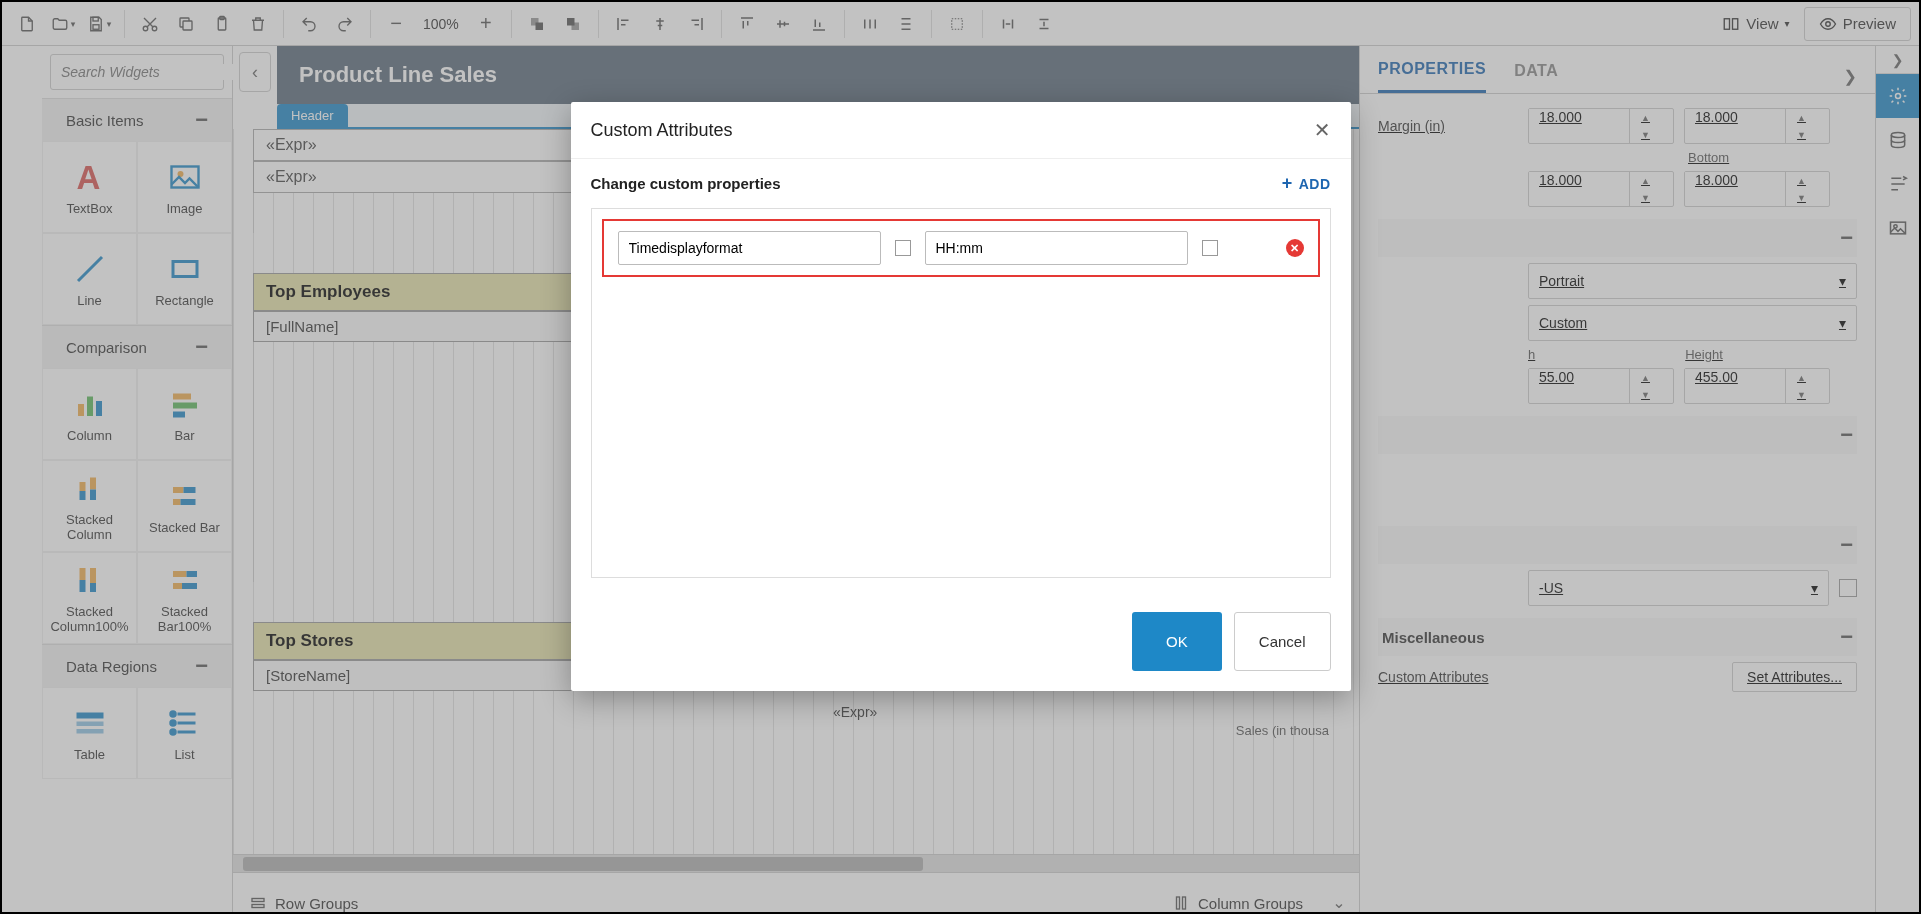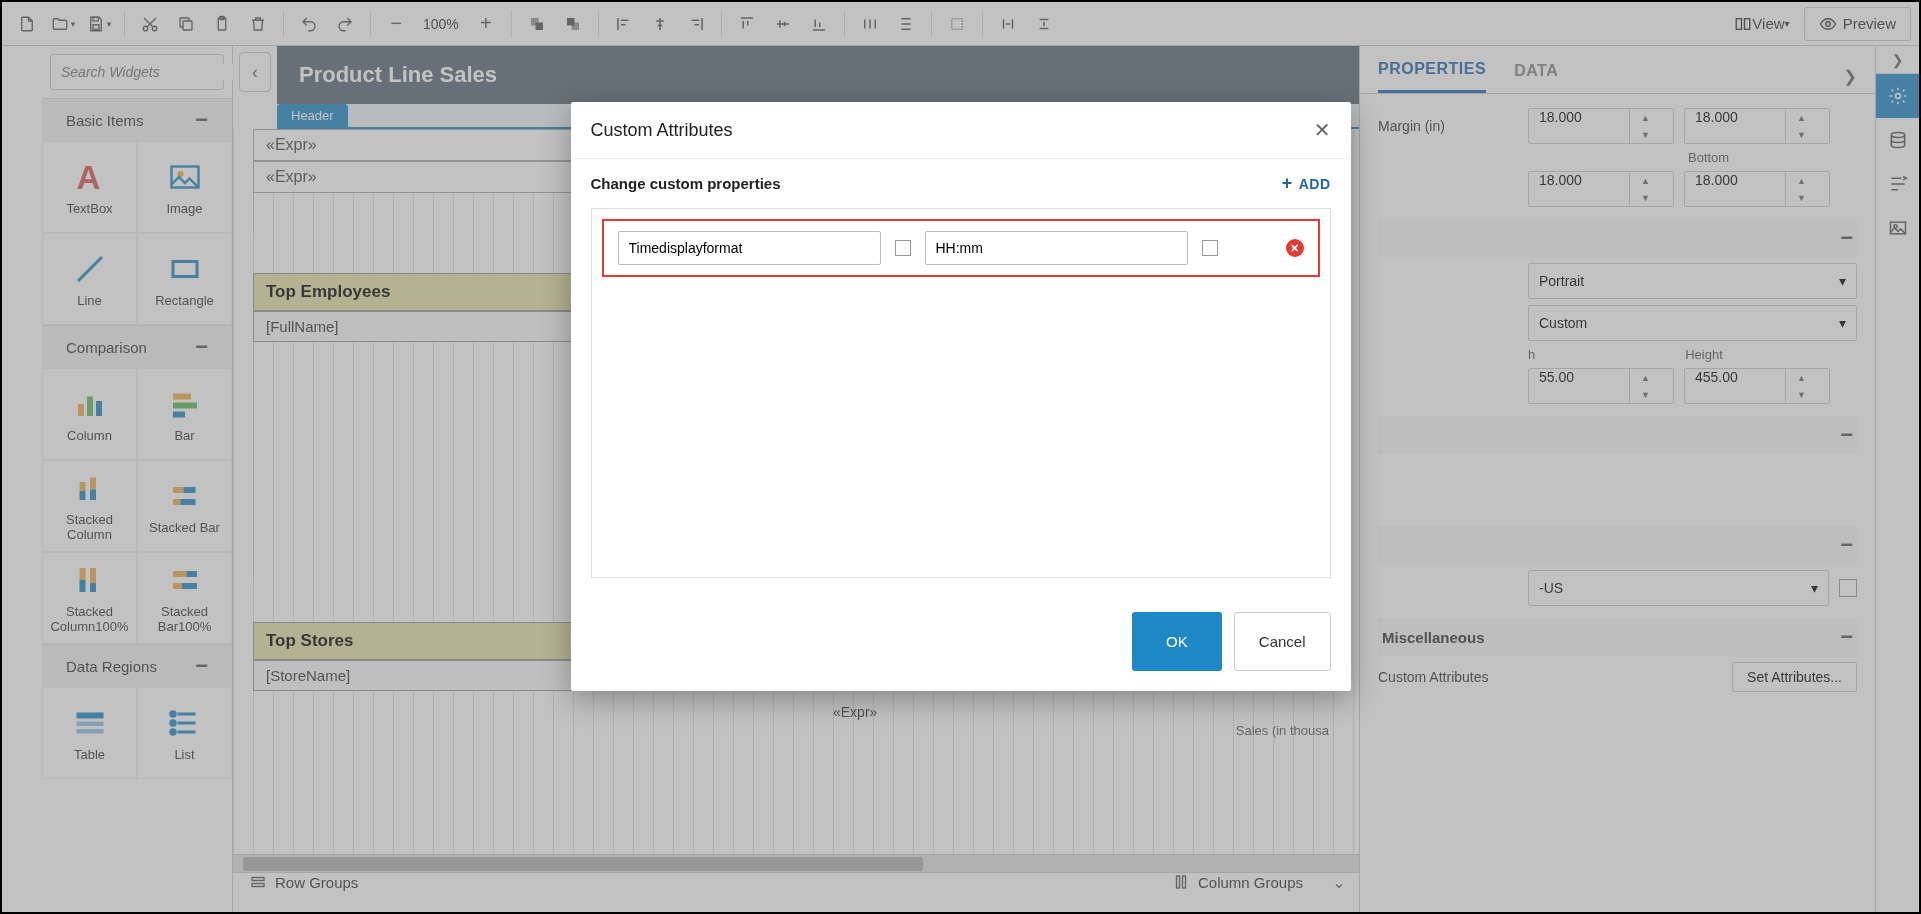--- a/index.html
+++ b/index.html
@@ -4,21 +4,21 @@
 <style>
 * { box-sizing: border-box; margin: 0; padding: 0; font-family: "Segoe UI", Arial, sans-serif; }
 body { width: 1921px; height: 914px; overflow: hidden; background: #fff; position: relative; border: 2px solid #000; }
 
 
 .toolbar { height: 44px; background: #fff; border-bottom: 1px solid #ccc; display: flex; align-items: center; padding: 0 8px; gap: 2px; }
 .tb-btn { width: 34px; height: 34px; display: flex; align-items: center; justify-content: center; color: #555; cursor: pointer; border-radius: 3px; }
 .tb-btn svg { width: 18px; height: 18px; }
 .tb-sep { width: 1px; height: 28px; background: #ddd; margin: 0 6px; }
 .zoom-label { font-size: 14px; color: #333; padding: 0 8px; }
-.view-btn { display: flex; align-items: center; padding: 0 12px; height: 34px; font-size: 15px; color: #333; cursor: pointer; }
+.view-btn { display: flex; align-items: center; gap: 6px; padding: 0 12px; height: 34px; font-size: 15px; color: #333; cursor: pointer; }
 .preview-btn { display: flex; align-items: center; gap: 6px; padding: 0 14px; height: 34px; border: 1px solid #ccc; border-radius: 3px; font-size: 15px; color: #333; cursor: pointer; }
 .spacer { flex: 1; }
 
 
 .main { display: flex; height: calc(914px - 48px); margin-left: 40px; }
 
 
 .sidebar { width: 191px; border-right: 1px solid #ccc; display: flex; flex-direction: column; background: #fff; }
 .search-box { margin: 8px; height: 36px; border: 1px solid #ccc; border-radius: 3px; display: flex; align-items: center; padding: 0 10px; color: #888; }
 .search-box input { border: none; outline: none; flex: 1; font-size: 14px; font-style: italic; color: #555; }
@@ -37,33 +37,33 @@
 .design-surface { flex: 1; overflow: auto; position: relative; background: #fff; padding-left: 20px; }
 .ruler-pattern { background-image: linear-gradient(to right, #e0e0e0 1px, transparent 1px); background-size: 20px 100%; }
 .surface-row { border: 1px solid #aaa; background: #fff; padding: 6px 12px; font-size: 16px; color: #333; margin: 0; width: 720px; }
 .expr-row { font-weight: 500; color: #444; }
 .section-title-row { background: #e6e2a8; font-weight: 600; font-size: 17px; padding: 8px 12px; width: 360px; border: 1px solid #999; margin-top: 40px; }
 .field-row { background: #fafafa; font-size: 15px; width: 360px; border: 1px solid #999; }
 .gap-block { height: 240px; width: 720px; border-left: 1px solid #ccc; border-right: 1px solid #ccc; }
 .gap-block.short { height: 40px; }
 .axis-label { position: absolute; right: 30px; top: 594px; font-size: 13px; color: #555; }
 .expr-cell { position: absolute; left: 600px; top: 575px; font-size: 14px; color: #333; }
-.bottom-groups { height: 40px; border-top: 1px solid #ccc; display: flex; align-items: flex-start; background: #fff; }
+.bottom-groups { height: 40px; border-top: 1px solid #ccc; display: flex; align-items: flex-end; background: #fff; }
 .group-label { display: flex; align-items: center; gap: 8px; padding: 0 16px; font-size: 15px; color: #333; }
 .hscroll { height: 18px; background: #e0e0e0; border-top: 1px solid #ccc; position: relative; }
 .hscroll-thumb { position: absolute; left: 10px; top: 2px; width: 680px; height: 14px; background: #b0b0b0; border-radius: 3px; }
 
 
 .right-panel { width: 560px; border-left: 1px solid #ccc; display: flex; background: #fff; }
 .props-body { flex: 1; overflow: hidden; display: flex; flex-direction: column; }
 .props-tabs { display: flex; border-bottom: 1px solid #ccc; padding: 14px 18px 0; gap: 28px; align-items: center; }
 .props-tab { font-size: 16px; font-weight: 600; color: #888; padding-bottom: 12px; cursor: pointer; letter-spacing: 0.5px; }
 .props-tab.active { color: #1e66b0; border-bottom: 3px solid #1e66b0; }
 .props-content { flex: 1; overflow: auto; padding: 8px 18px; }
-.prop-row { display: flex; gap: 10px; margin: 6px 0; align-items: center; }
+.prop-row { display: flex; gap: 10px; margin: 6px 0; align-items: center; text-decoration: underline; }
 .prop-label { width: 140px; font-size: 14px; color: #333; }
 .prop-field-wrap { display: flex; flex-direction: column; gap: 4px; }
 .prop-sublabel { font-size: 13px; color: #555; }
 .spinner { display: flex; border: 1px solid #ccc; height: 36px; width: 146px; align-items: flex-start; border-radius: 2px; }
 .spinner input { border: none; outline: none; width: 100px; padding: 0 10px; font-size: 14px; }
 .spinner .arrows { width: 32px; display: flex; flex-direction: column; border-left: 1px solid #ccc; height: 100%; }
 .spinner .arrows div { flex: 1; display: flex; align-items: center; justify-content: center; font-size: 9px; color: #666; cursor: pointer; }
 .dropdown { border: 1px solid #ccc; height: 36px; border-radius: 2px; display: flex; align-items: center; padding: 0 10px; font-size: 14px; cursor: pointer; justify-content: space-between; }
 .section-collapse { background: #f7f7f7; padding: 8px 4px; font-size: 15px; font-weight: 600; color: #333; display: flex; justify-content: space-between; align-items: center; margin-top: 12px; }
 .prop-button { border: 1px solid #ccc; padding: 6px 14px; font-size: 14px; background: #fff; cursor: pointer; border-radius: 2px; }

